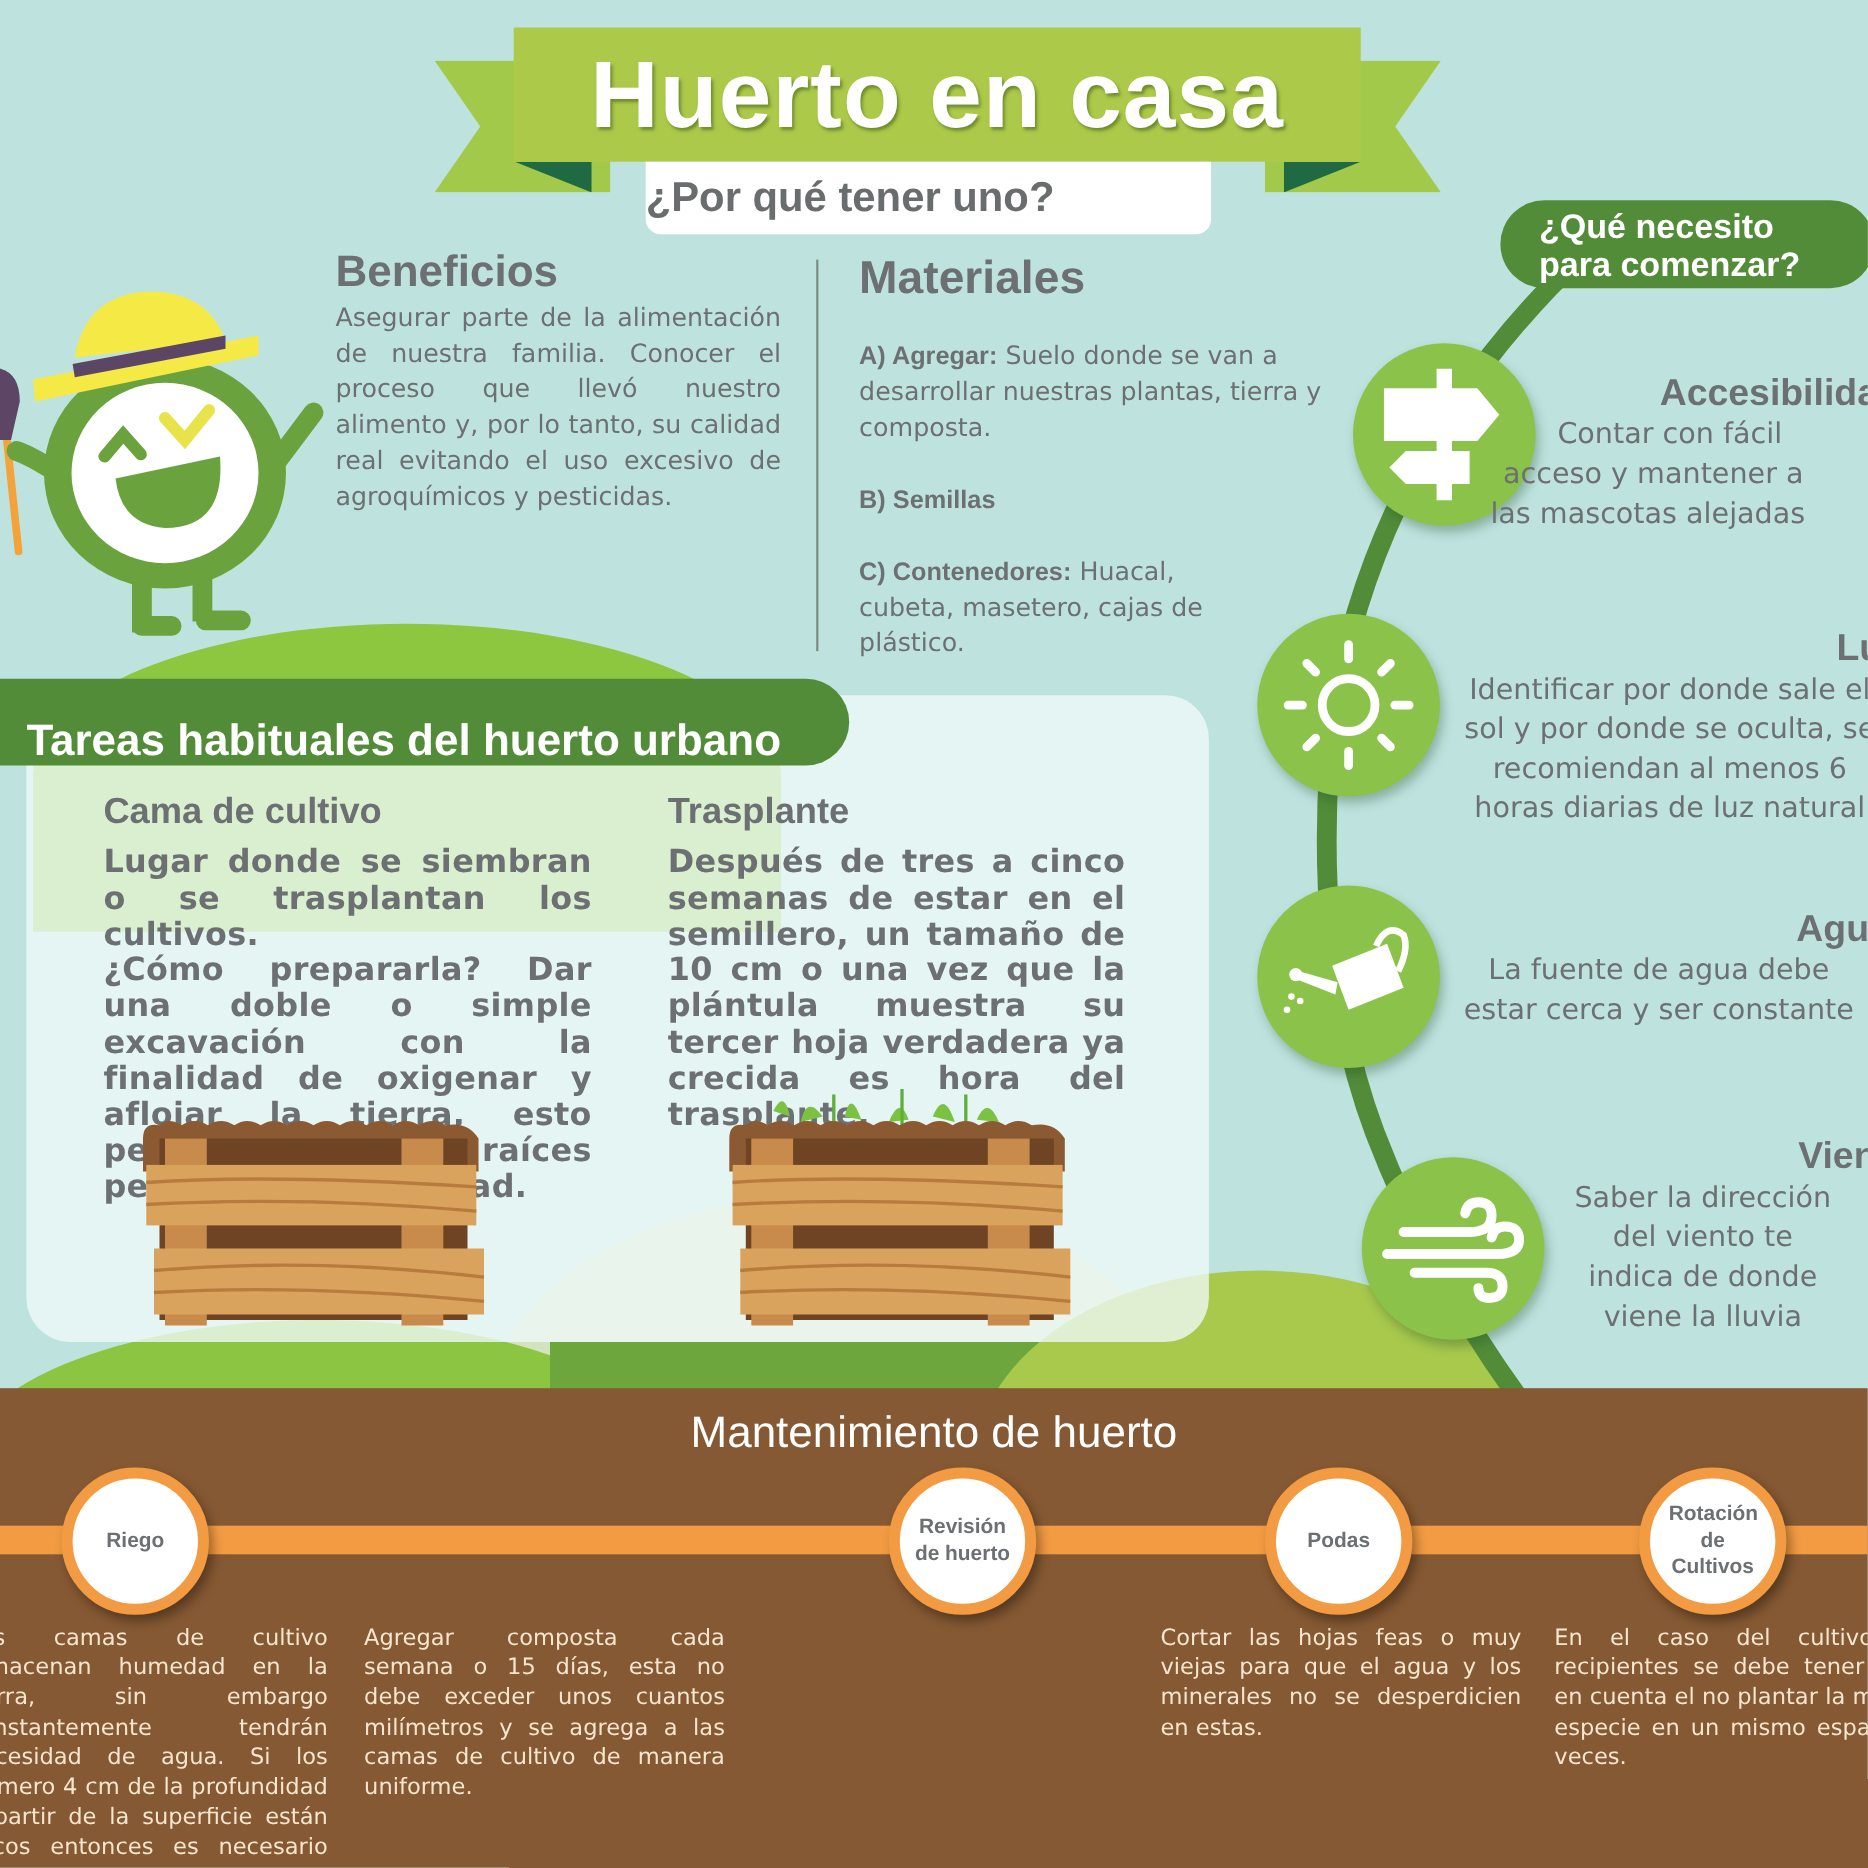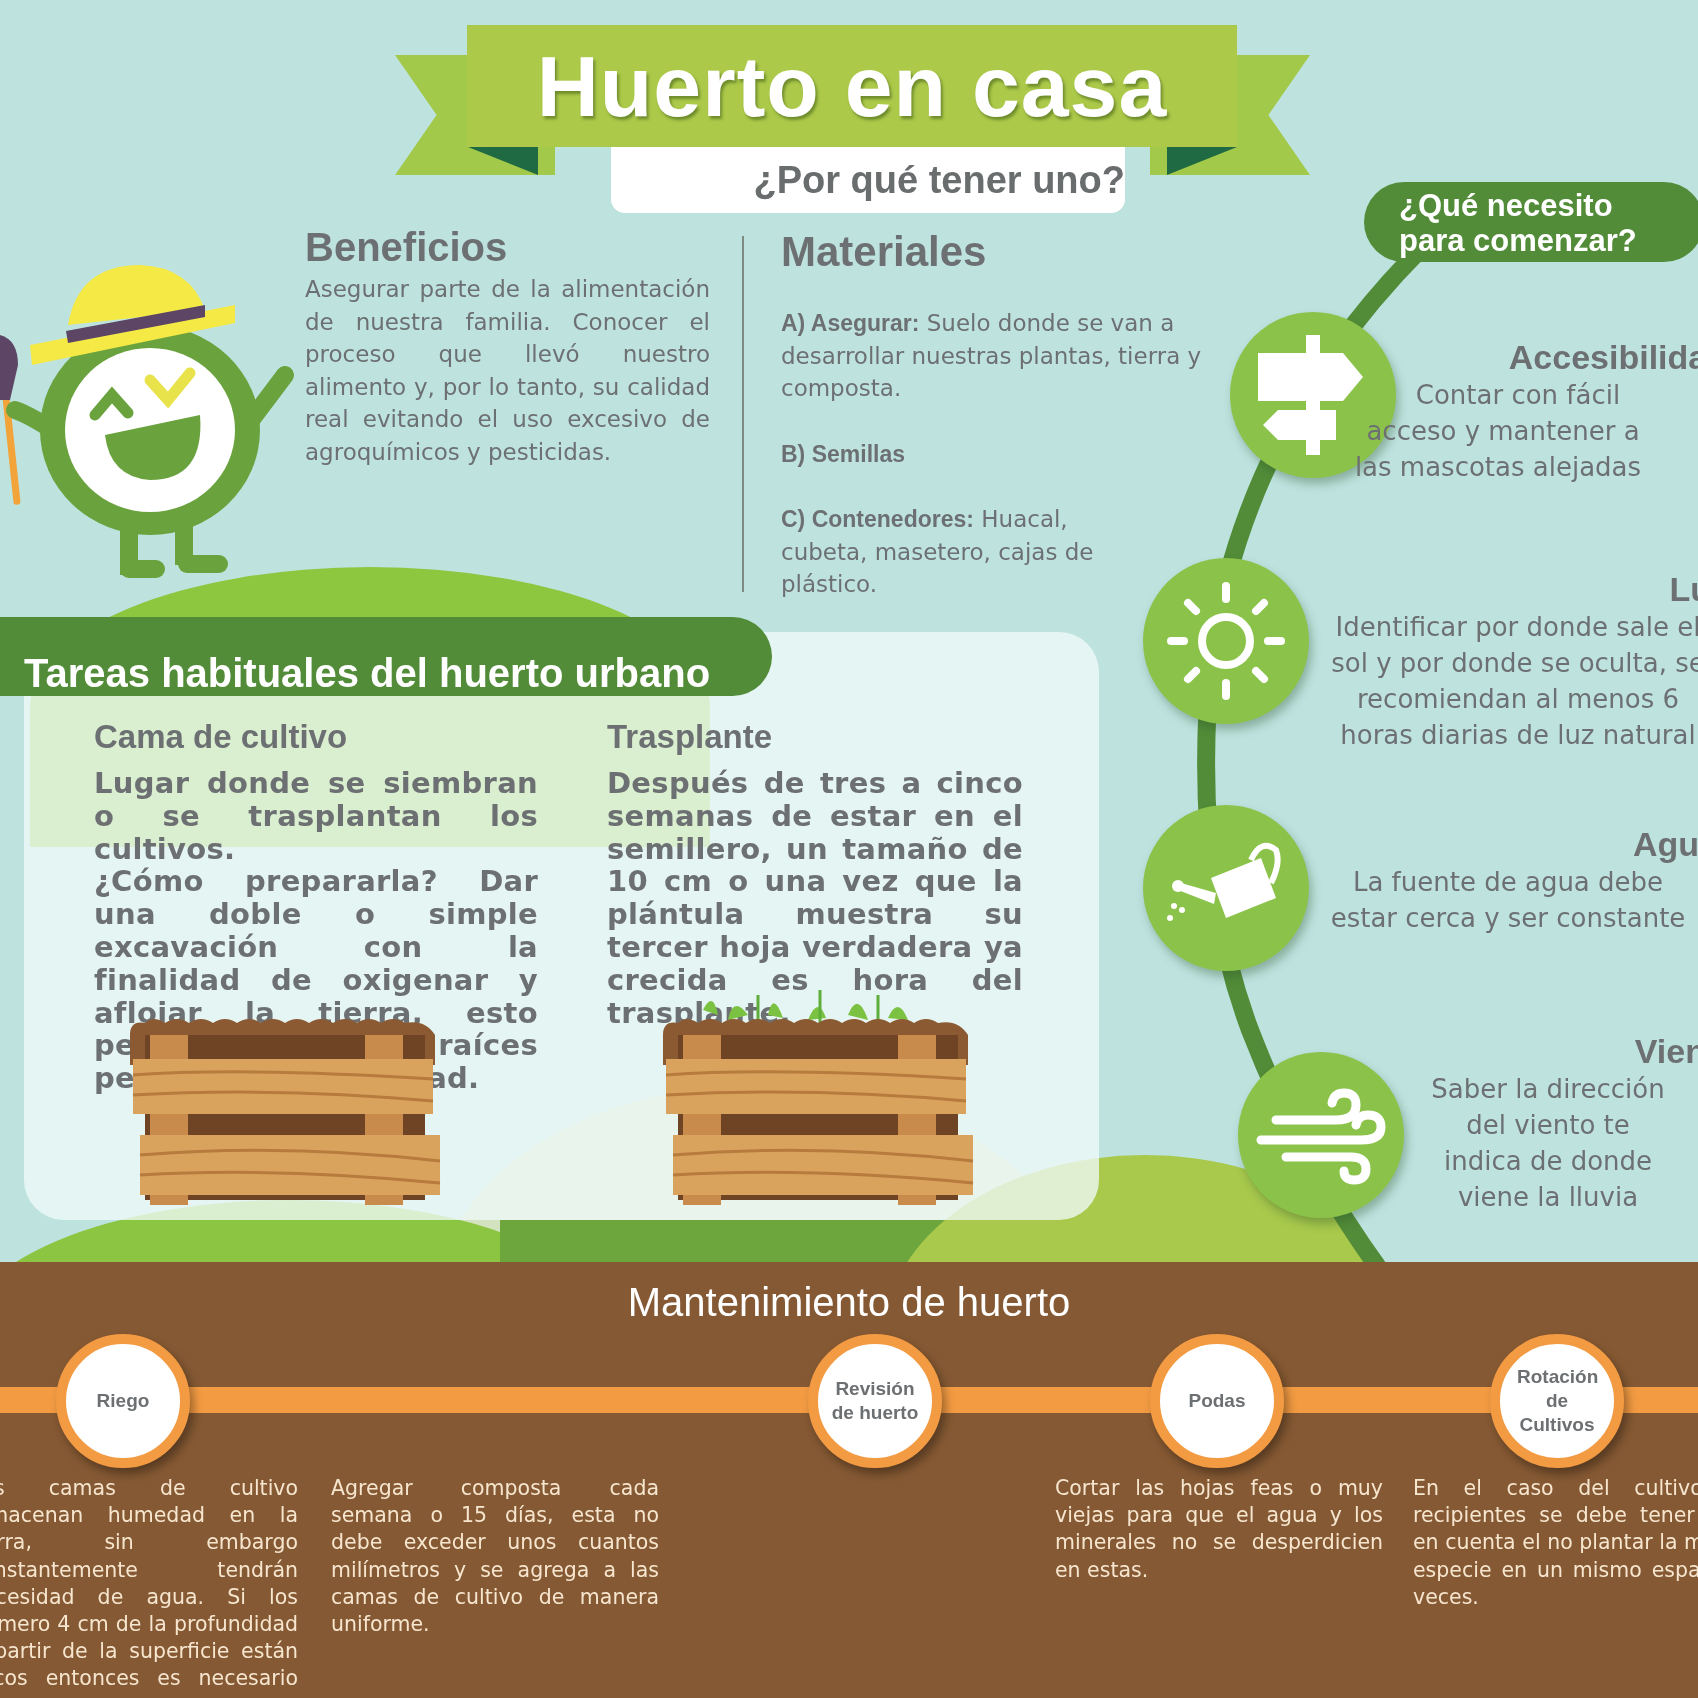--- a/index.html
+++ b/index.html
@@ -27,21 +27,21 @@
     display: flex; align-items: center; justify-content: center;
   }
   .title {
     font-family: "Liberation Sans", sans-serif; font-weight: 700;
     font-size: 86px; color: #ffffff; letter-spacing: 1px;
     text-shadow: 2px 3px 3px rgba(60,90,20,0.55);
   }
   .subtitle-box {
     position: absolute; left: 587px; top: 147px; width: 514px; height: 66px;
     background: #ffffff; border-radius: 0 0 14px 14px;
-    display: flex; align-items: center; justify-content: flex-end; margin-left: 24px;
+    display: flex; align-items: center; justify-content: flex-start;
   }
   .subtitle { font-family: "Liberation Sans", sans-serif; font-weight: 700; font-size: 38px; color: #6a6d6e; }
 
   
   .sec-h { font-family: "Liberation Sans", sans-serif; font-weight: 700; color: #6d7072; }
   .body-t { font-family: "DejaVu Sans", sans-serif; font-size: 23px; line-height: 32.7px; color: #6d7072; }
   .justify { text-align: justify; text-align-last: left; }
 
   .benef-title { left: 305px; top: 225px; font-size: 40px; }
   .benef-text { left: 305px; top: 273px; width: 405px; font-size: 23px; line-height: 32.5px; }
@@ -150,21 +150,21 @@
   <polygon points="66,66 205,40 205,52 68,78" fill="#5c4565"></polygon>
 </svg>
 
 <h3 class="abs sec-h benef-title">Beneficios</h3>
 <p class="abs body-t justify benef-text">Asegurar parte de la alimentación de nuestra familia. Conocer el proceso que llevó nuestro alimento y, por lo tanto, su calidad real evitando el uso excesivo de agroquímicos y pesticidas.</p>
 
 <div class="abs divider"></div>
 
 <h3 class="abs sec-h mat-title">Materiales</h3>
 <p class="abs body-t mat-item" style="top:307px;">
-  <b>A) Asegurar:</b><span> Suelo donde se van a desarrollar nuestras plantas, tierra y composta.</span>
+  <b>A) Agregar:</b><span> Suelo donde se van a desarrollar nuestras plantas, tierra y composta.</span>
 </p>
 <p class="abs body-t mat-item" style="top:438px;">
   <b>B) Semillas</b><span></span>
 </p>
 <p class="abs body-t mat-item" style="top:503px; width:360px;">
   <b>C) Contenedores:</b><span> Huacal, cubeta, masetero, cajas de plástico.</span>
 </p>
 
 <div class="abs tareas-panel"></div>
 <div class="abs tareas-pill">

